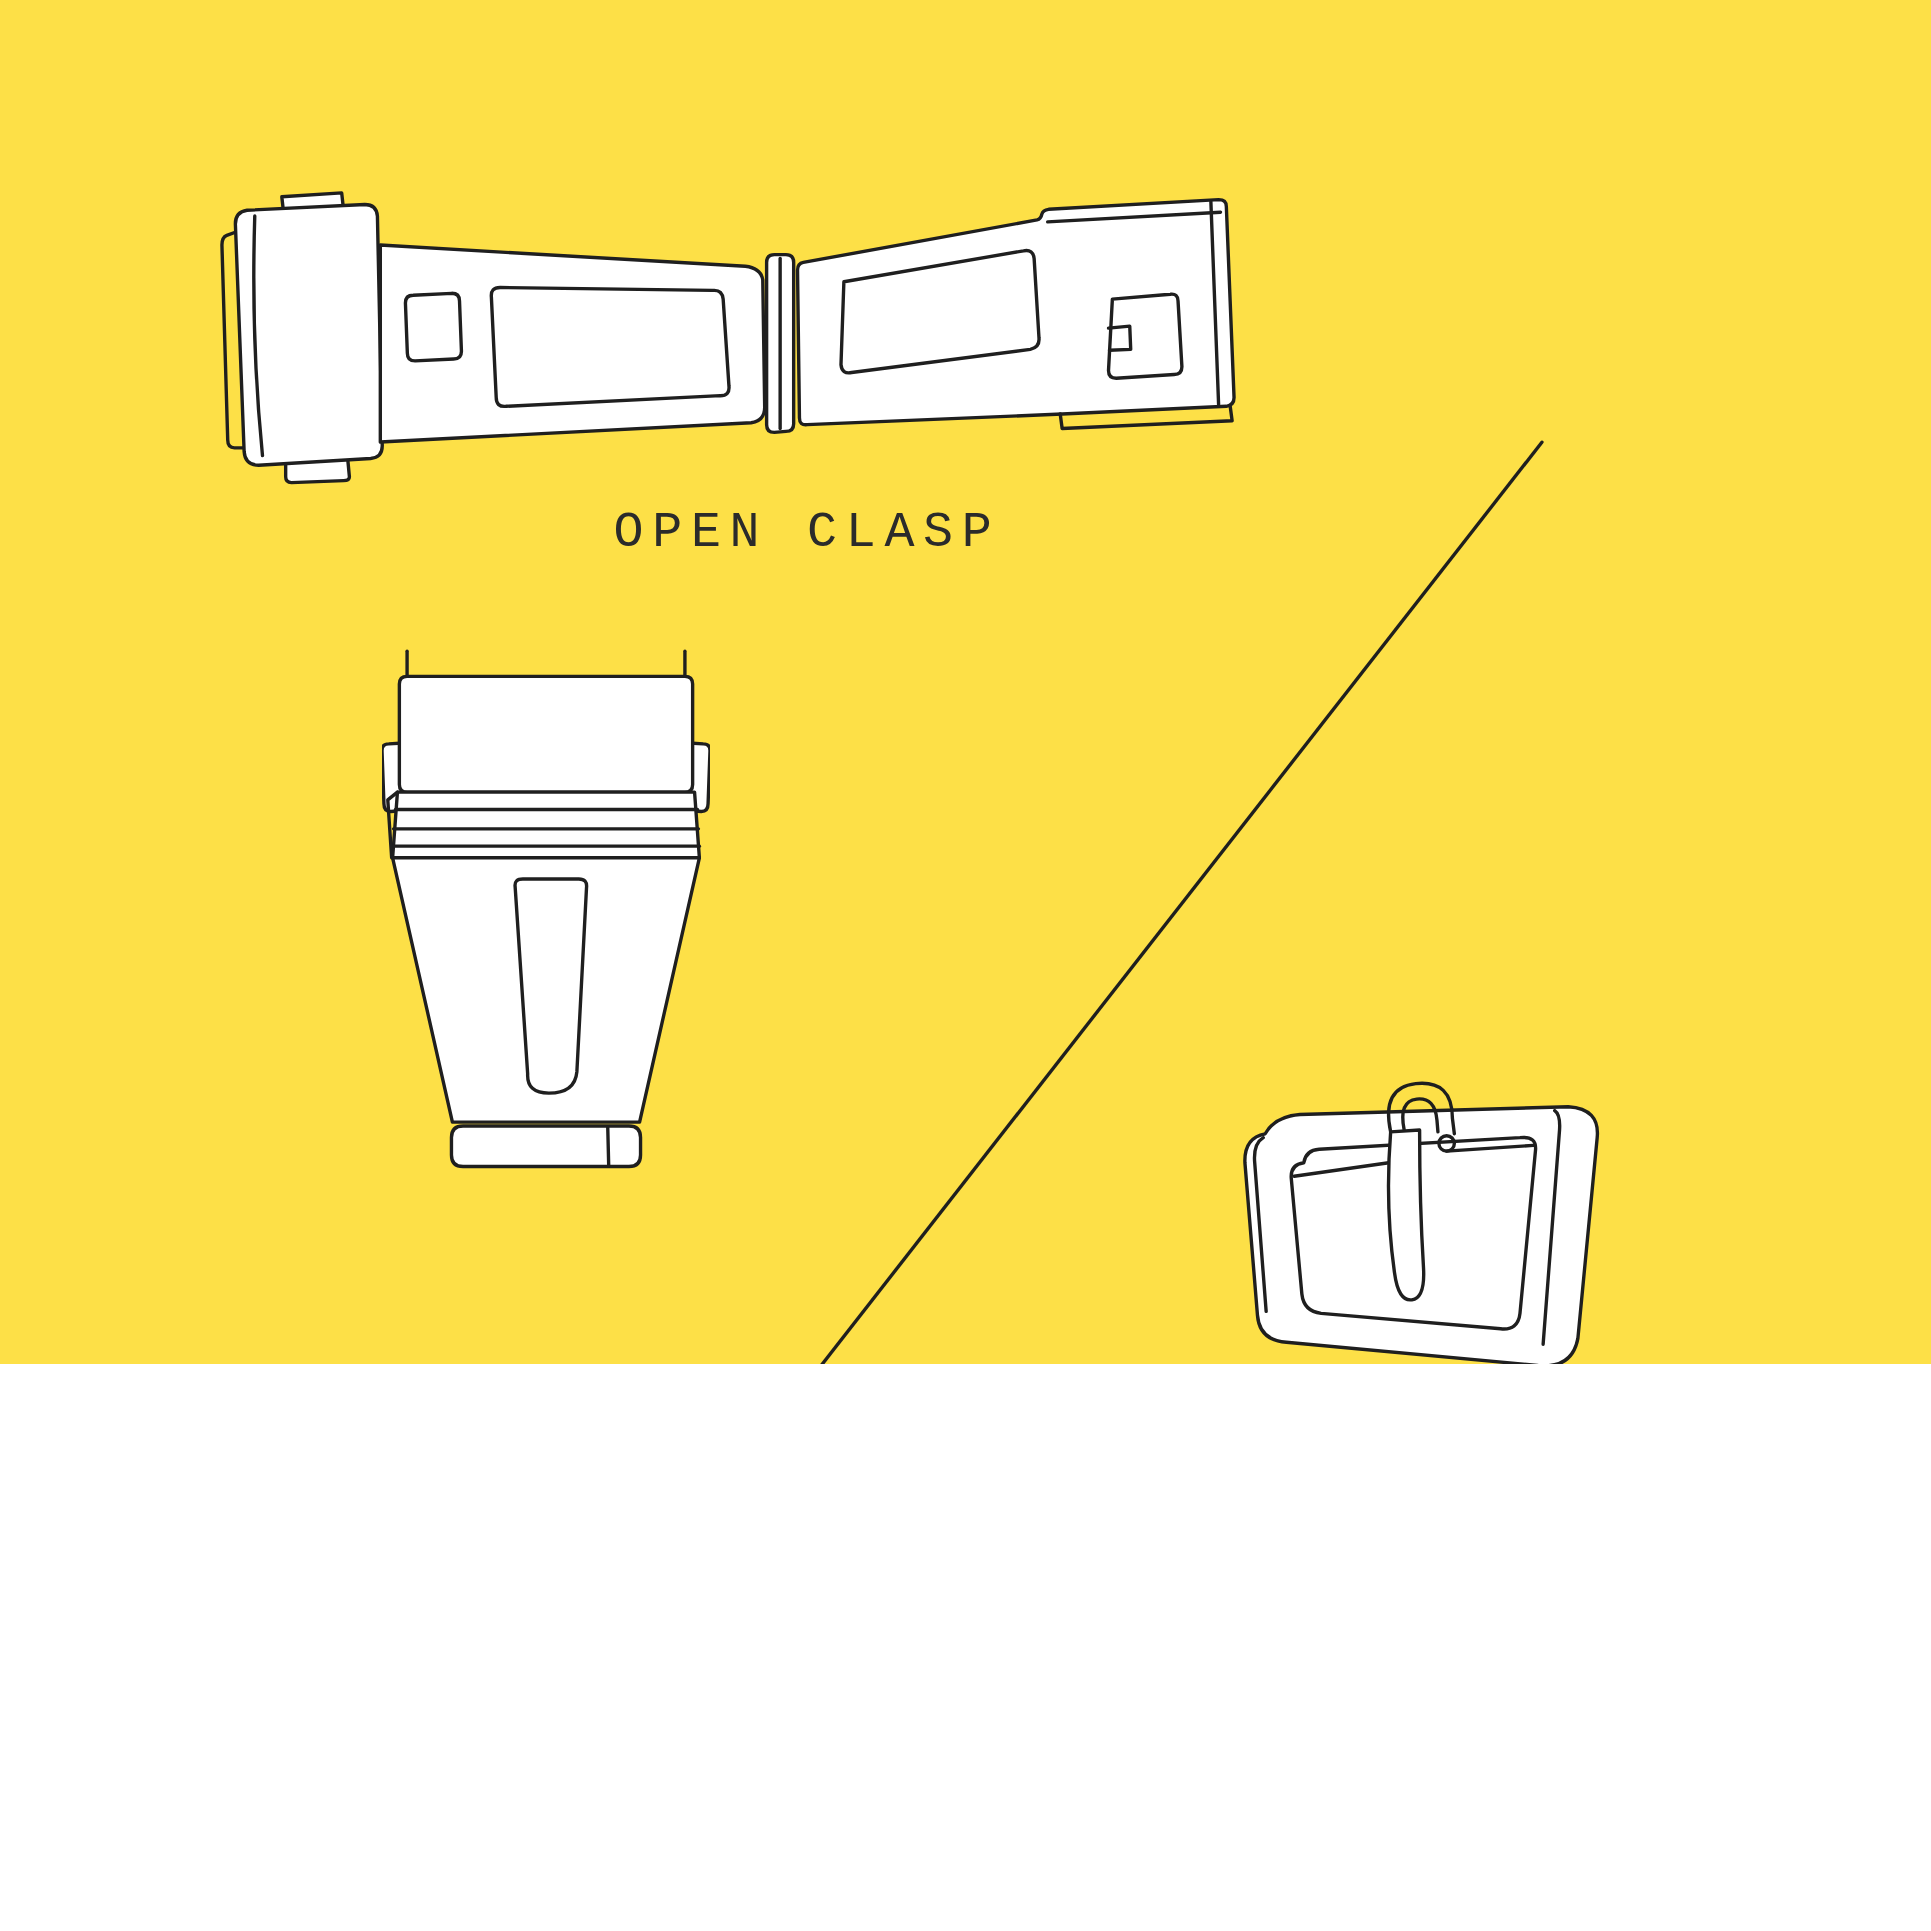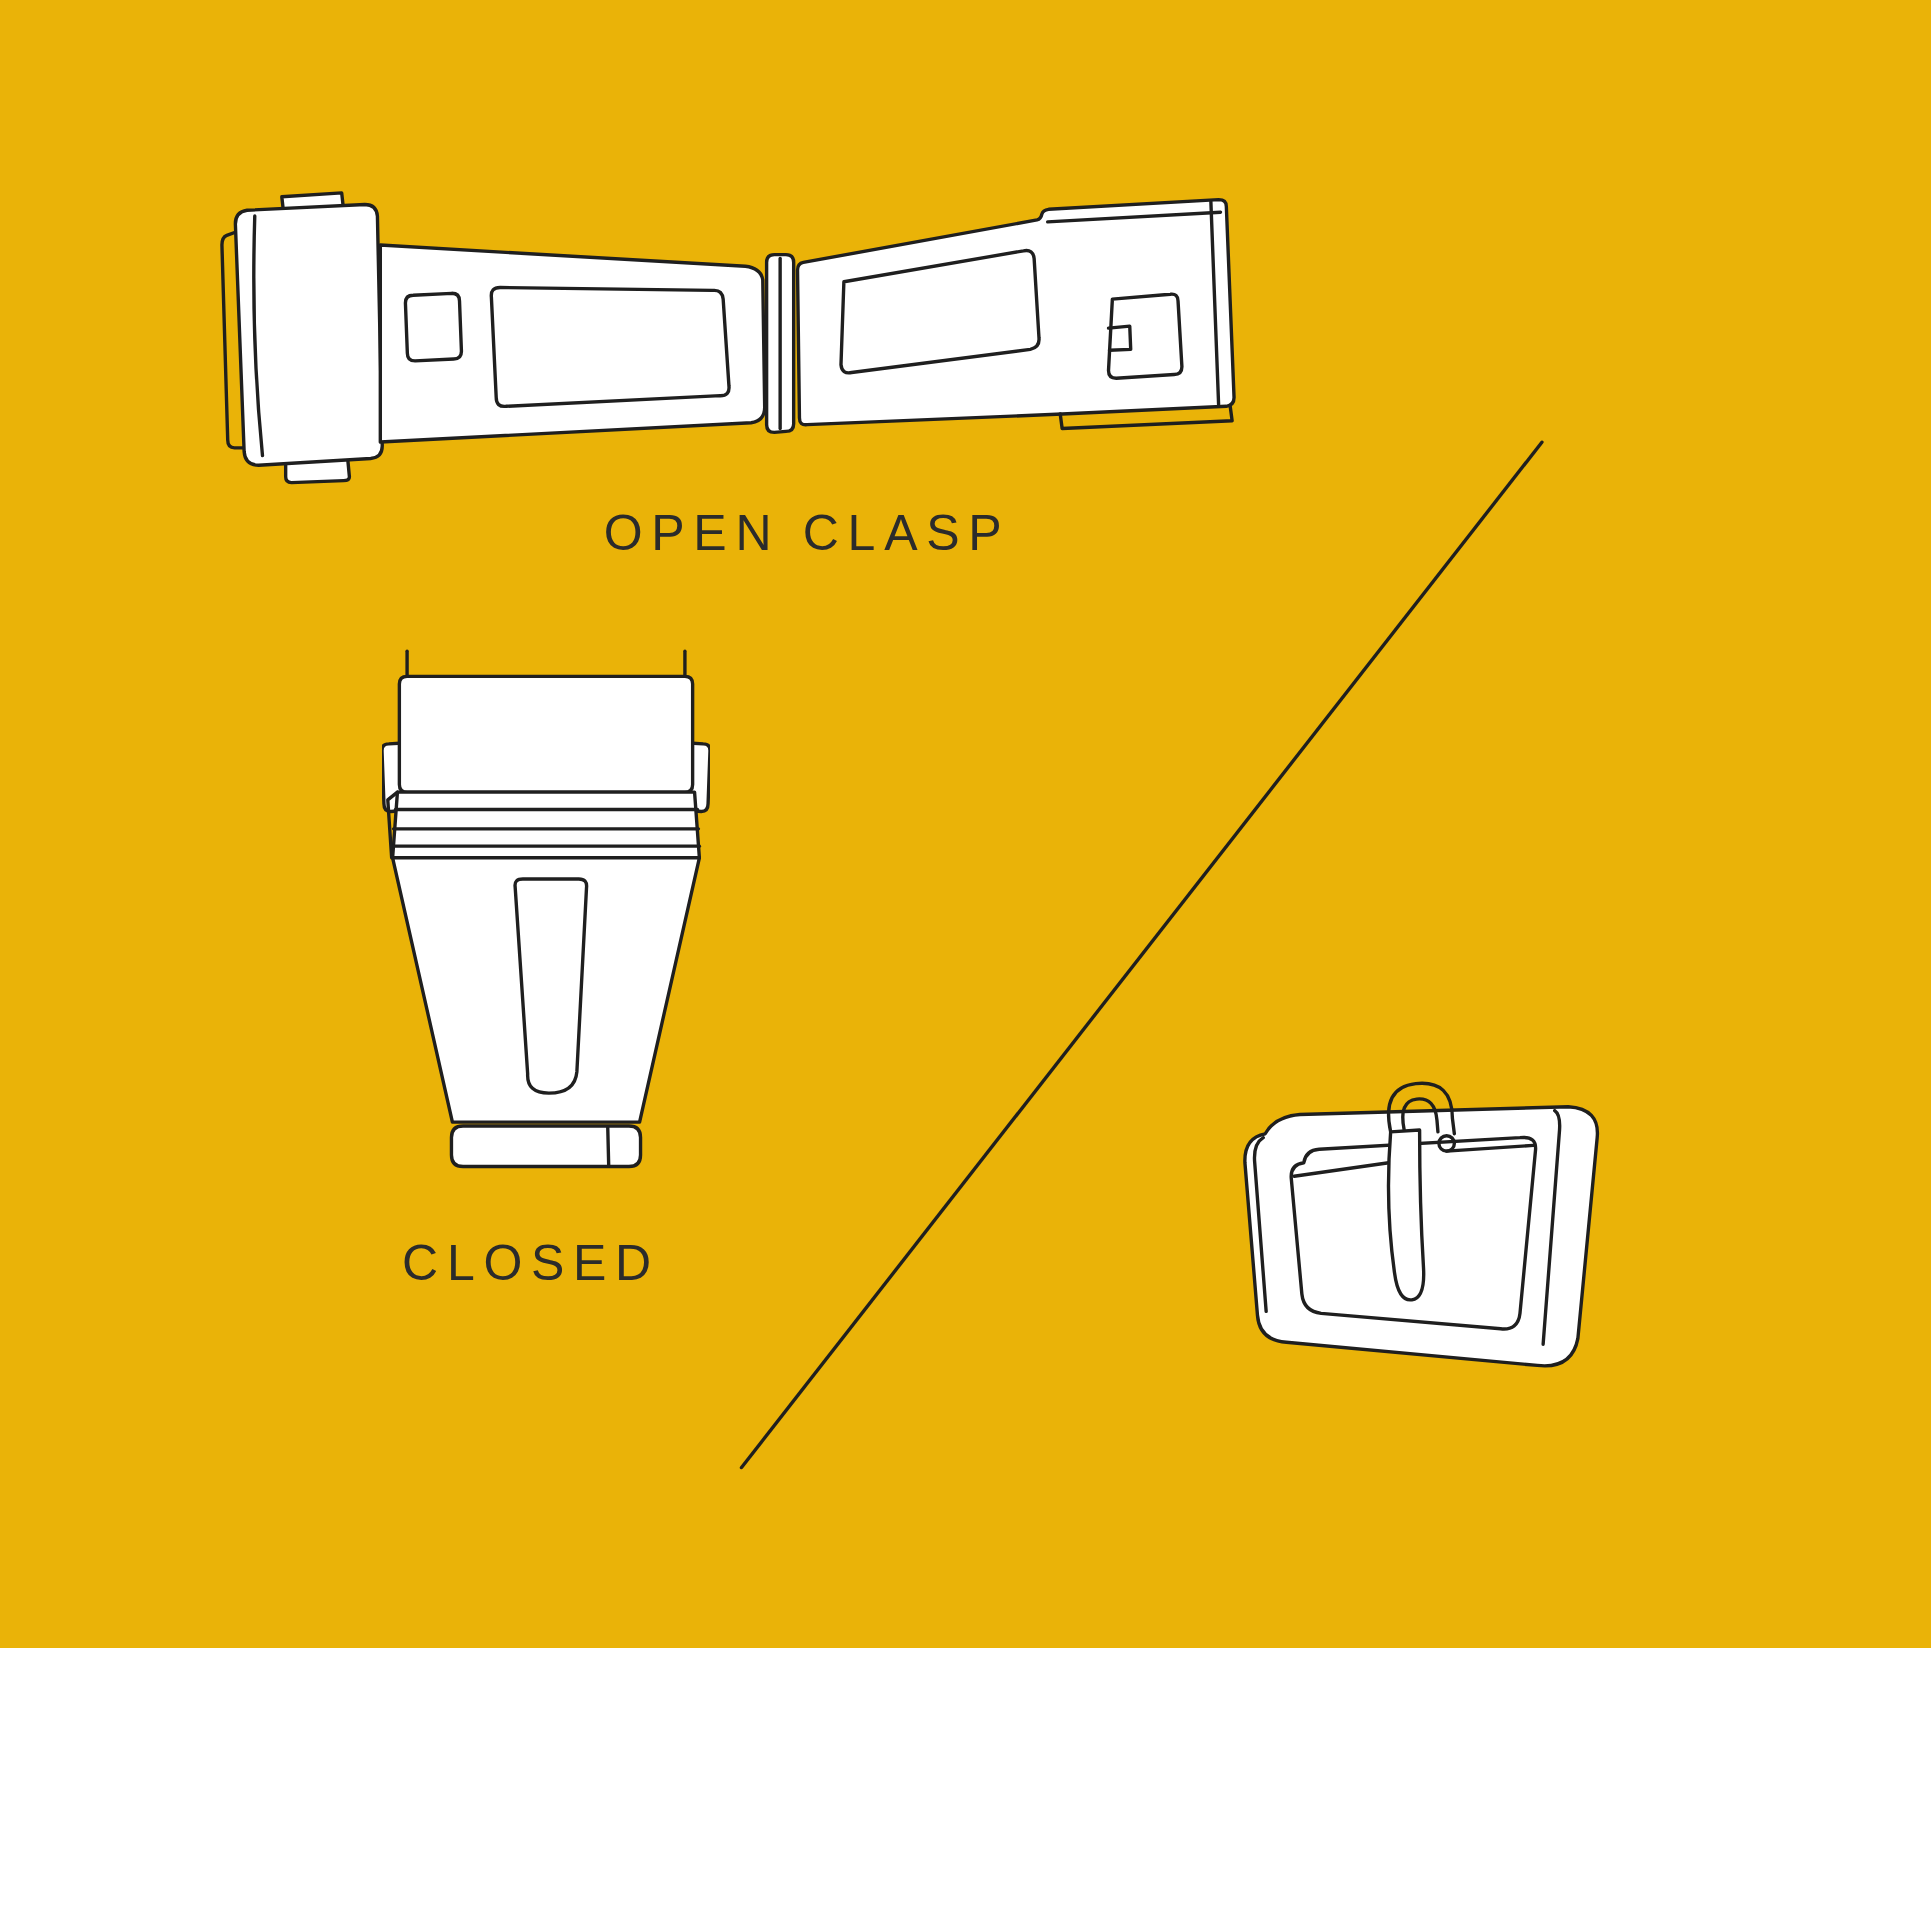--- a/index.html
+++ b/index.html
@@ -1,20 +1,20 @@
 <!DOCTYPE html>
 <html><head>
 <meta charset="utf-8">
 <style>
   * { margin:0; padding:0; box-sizing:border-box; }
   html, body { width:1931px; height:1931px; background:#ffffff; }
   .canvas {
-    position:relative; width:1931px; height:1648px;
-    background:#eab308; overflow:hidden;
-    font-family:Liberation Sans, sans-serif;
+    position:relative; width:1931px; height:1364px;
+    background:#fde047; overflow:hidden;
+    font-family:Liberation Mono, monospace;
   }
   .art { position:absolute; }
   .art .s { fill:none; stroke:#1f1f1f; stroke-width:3.5; stroke-linecap:round; stroke-linejoin:round; }
   .art .f { fill:#ffffff; stroke:#1f1f1f; stroke-width:3.5; stroke-linecap:round; stroke-linejoin:round; }
   .open-clasp   { left:220px;  top:185px;  width:1072px; height:319px; }
   .closed-clasp { left:382px;  top:649px;  width:328px;  height:541px; }
   .buckle       { left:1215px; top:1070px; width:415px;  height:338px; }
   .divider      { left:0; top:0; width:1931px; height:1931px; }
   .label {
     position:absolute; transform:translateX(-50%);
@@ -76,21 +76,20 @@
       <path class="s" d="M 12,186 L 328,186"></path>
       <path class="s" d="M 11,204 L 329,204"></path>
       <path class="s" d="M 16,148 L 6,156 L 10,216"></path>
       <path class="f" d="M 11,216 L 329,216 L 267,490 L 73,490 Z"></path>
       <path class="s" d="M 138,246 Q 137,238 146,238 L 204,238 Q 213,238 212,247 L 202,438 Q 200,460 173,460 Q 150,460 151,440 Z"></path>
       <path class="f" d="M 84,494 Q 72,494 72,506 L 72,524 Q 72,536 84,536 L 256,536 Q 268,536 268,524 L 268,506 Q 268,494 256,494 Z"></path>
       <path class="s" d="M 234,495 L 235,535"></path>
     </g>
   </svg>
 
-  <div class="label label-closed">CLOSED</div>
 
   <svg class="art divider" viewBox="0 0 2000 2000" aria-hidden="true">
     <line class="s" x1="1597" y1="458" x2="768" y2="1520"></line>
   </svg>
 
   <svg class="art buckle" viewBox="0 0 430 350" aria-hidden="true">
     <g>
       <path class="f" d="M 52,66 Q 30,70 31,96 L 44,254 Q 46,280 74,282 L 334,306 Q 370,310 376,278 L 396,70 Q 399,40 366,38 L 88,46 Q 62,48 52,66 Z"></path>
       <path class="s" d="M 352,42 Q 358,46 357,62 L 340,284"></path>
       <path class="s" d="M 50,70 Q 40,76 41,94 L 53,250"></path>

